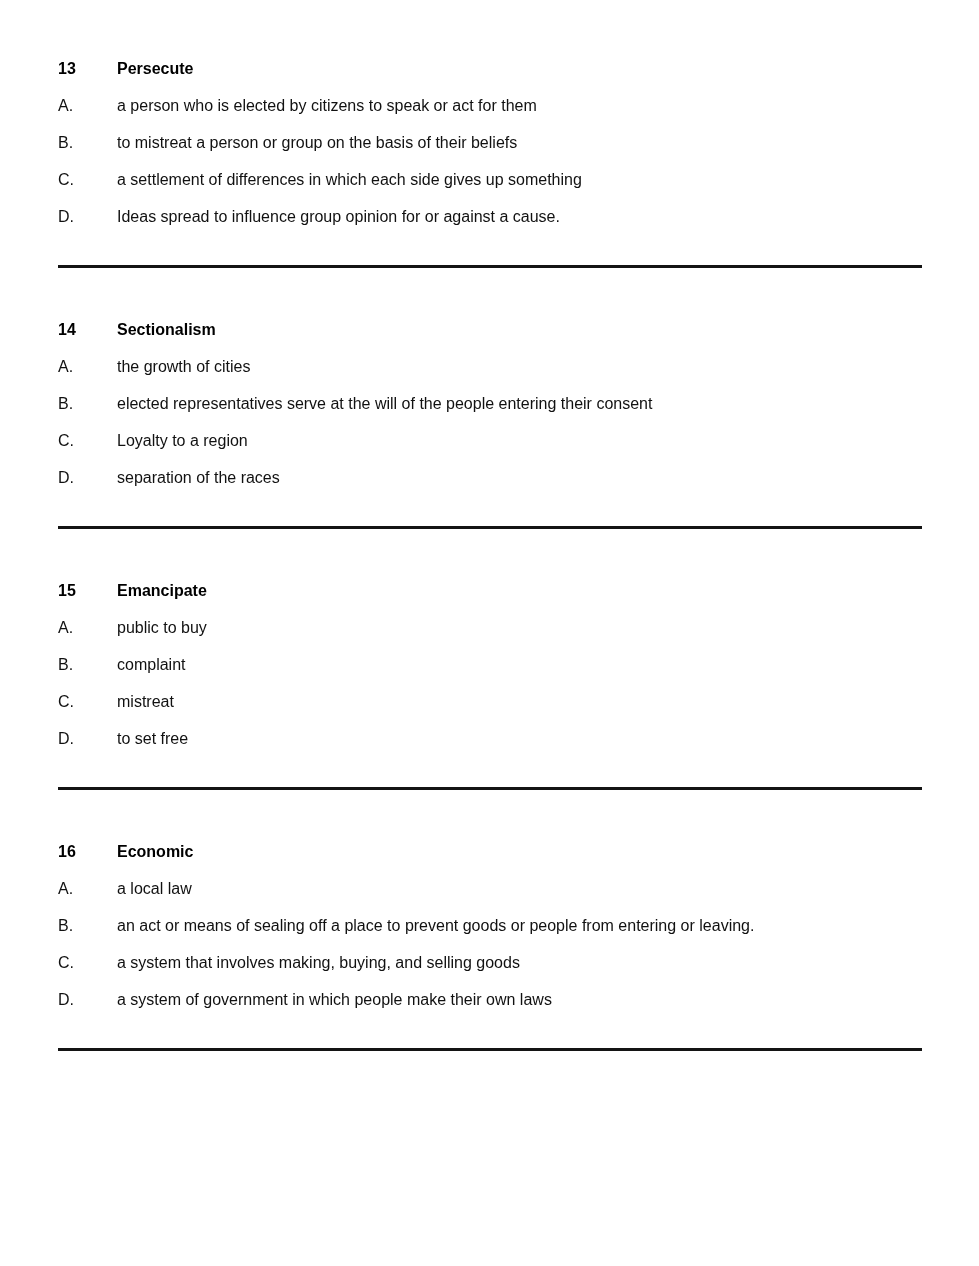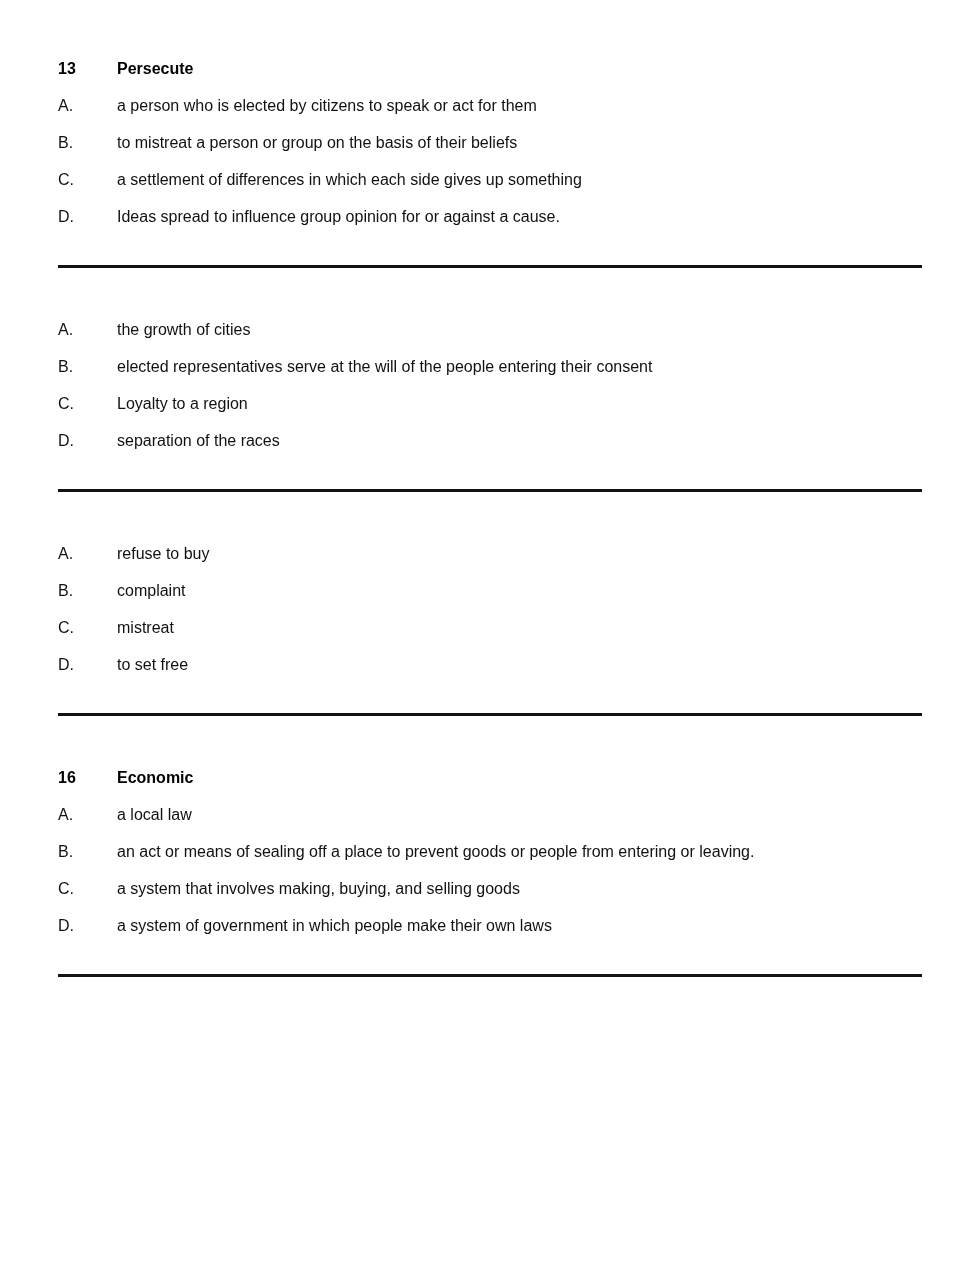--- a/index.html
+++ b/index.html
@@ -69,43 +69,51 @@
       <span class="col-text">a settlement of differences in which each side gives up something</span>
     </div>
     <div class="row">
       <span class="col-key">D.</span>
       <span class="col-text">Ideas spread to influence group opinion for or against a cause.</span>
     </div>
     <hr class="divider">
   </div>
 
   <div class="question-block">
+    <div class="row q-heading">
+      <span class="col-key">14</span>
+      <span class="col-text">Sectionalism</span>
+    </div>
     <div class="row">
       <span class="col-key">A.</span>
       <span class="col-text">the growth of cities</span>
     </div>
     <div class="row">
       <span class="col-key">B.</span>
       <span class="col-text">elected representatives serve at the will of the people entering their consent</span>
     </div>
     <div class="row">
       <span class="col-key">C.</span>
       <span class="col-text">Loyalty to a region</span>
     </div>
     <div class="row">
       <span class="col-key">D.</span>
       <span class="col-text">separation of the races</span>
     </div>
     <hr class="divider">
   </div>
 
   <div class="question-block">
+    <div class="row q-heading">
+      <span class="col-key">15</span>
+      <span class="col-text">Emancipate</span>
+    </div>
     <div class="row">
       <span class="col-key">A.</span>
-      <span class="col-text">refuse to buy</span>
+      <span class="col-text">public to buy</span>
     </div>
     <div class="row">
       <span class="col-key">B.</span>
       <span class="col-text">complaint</span>
     </div>
     <div class="row">
       <span class="col-key">C.</span>
       <span class="col-text">mistreat</span>
     </div>
     <div class="row">

